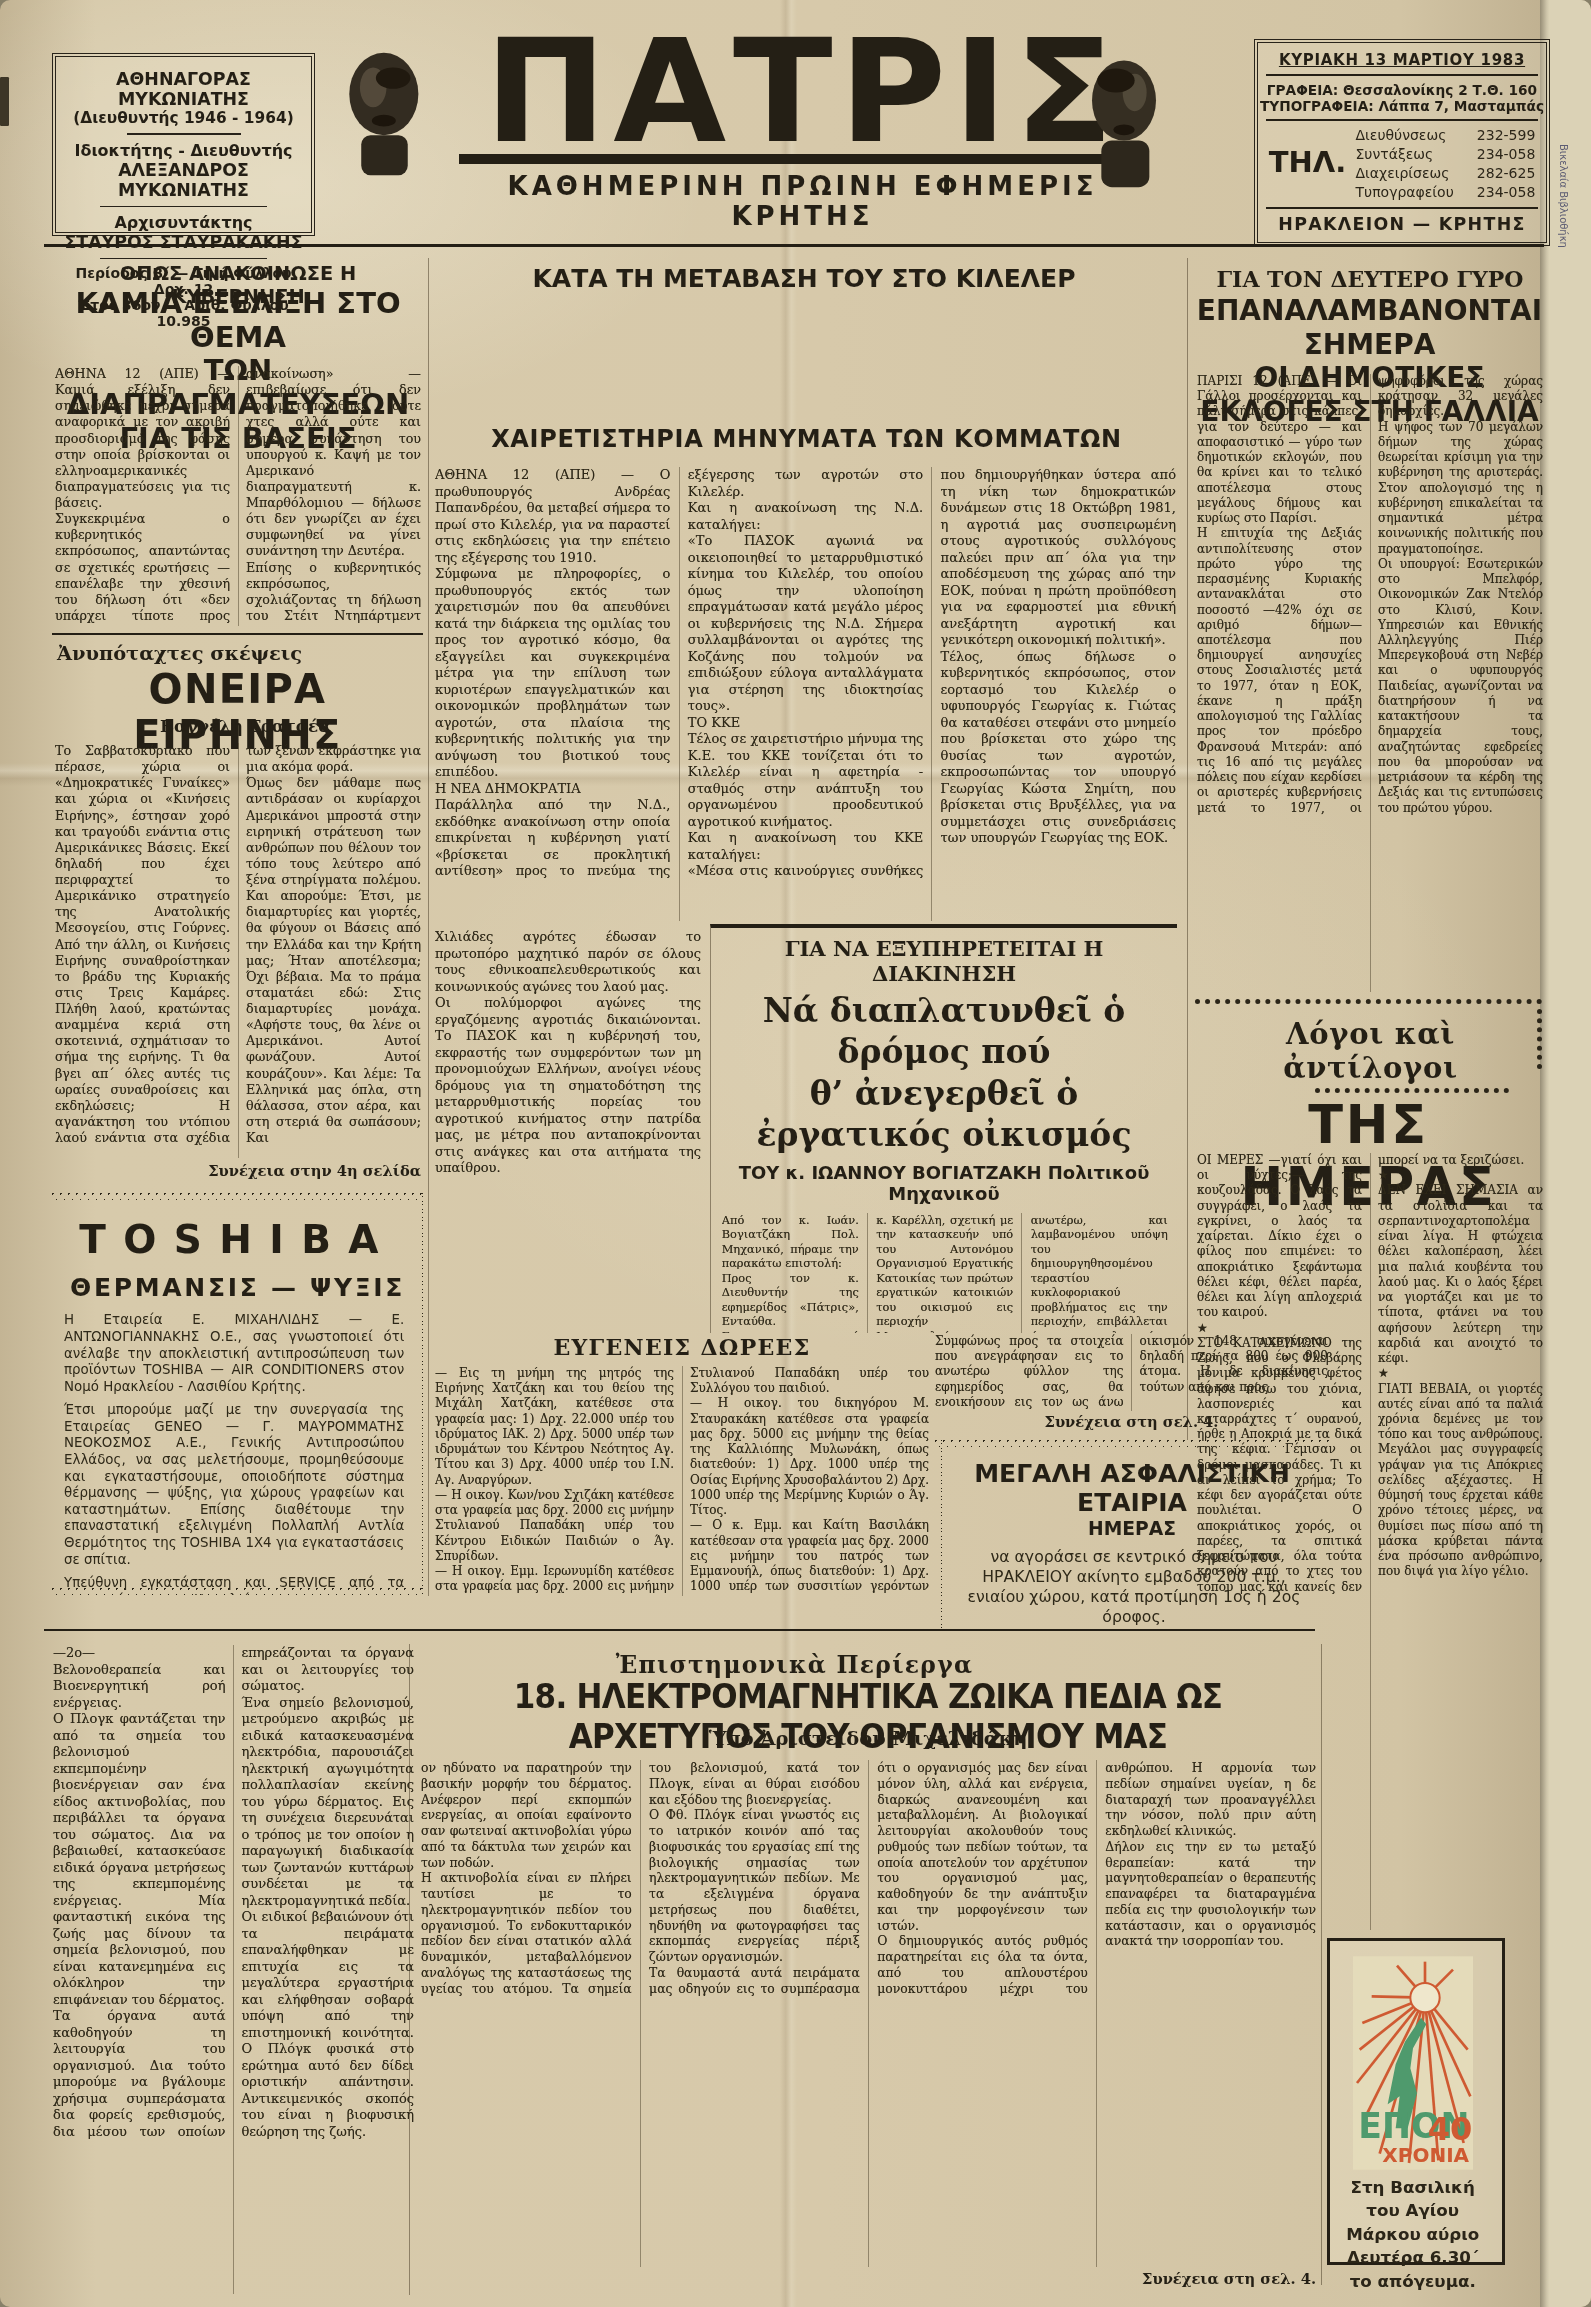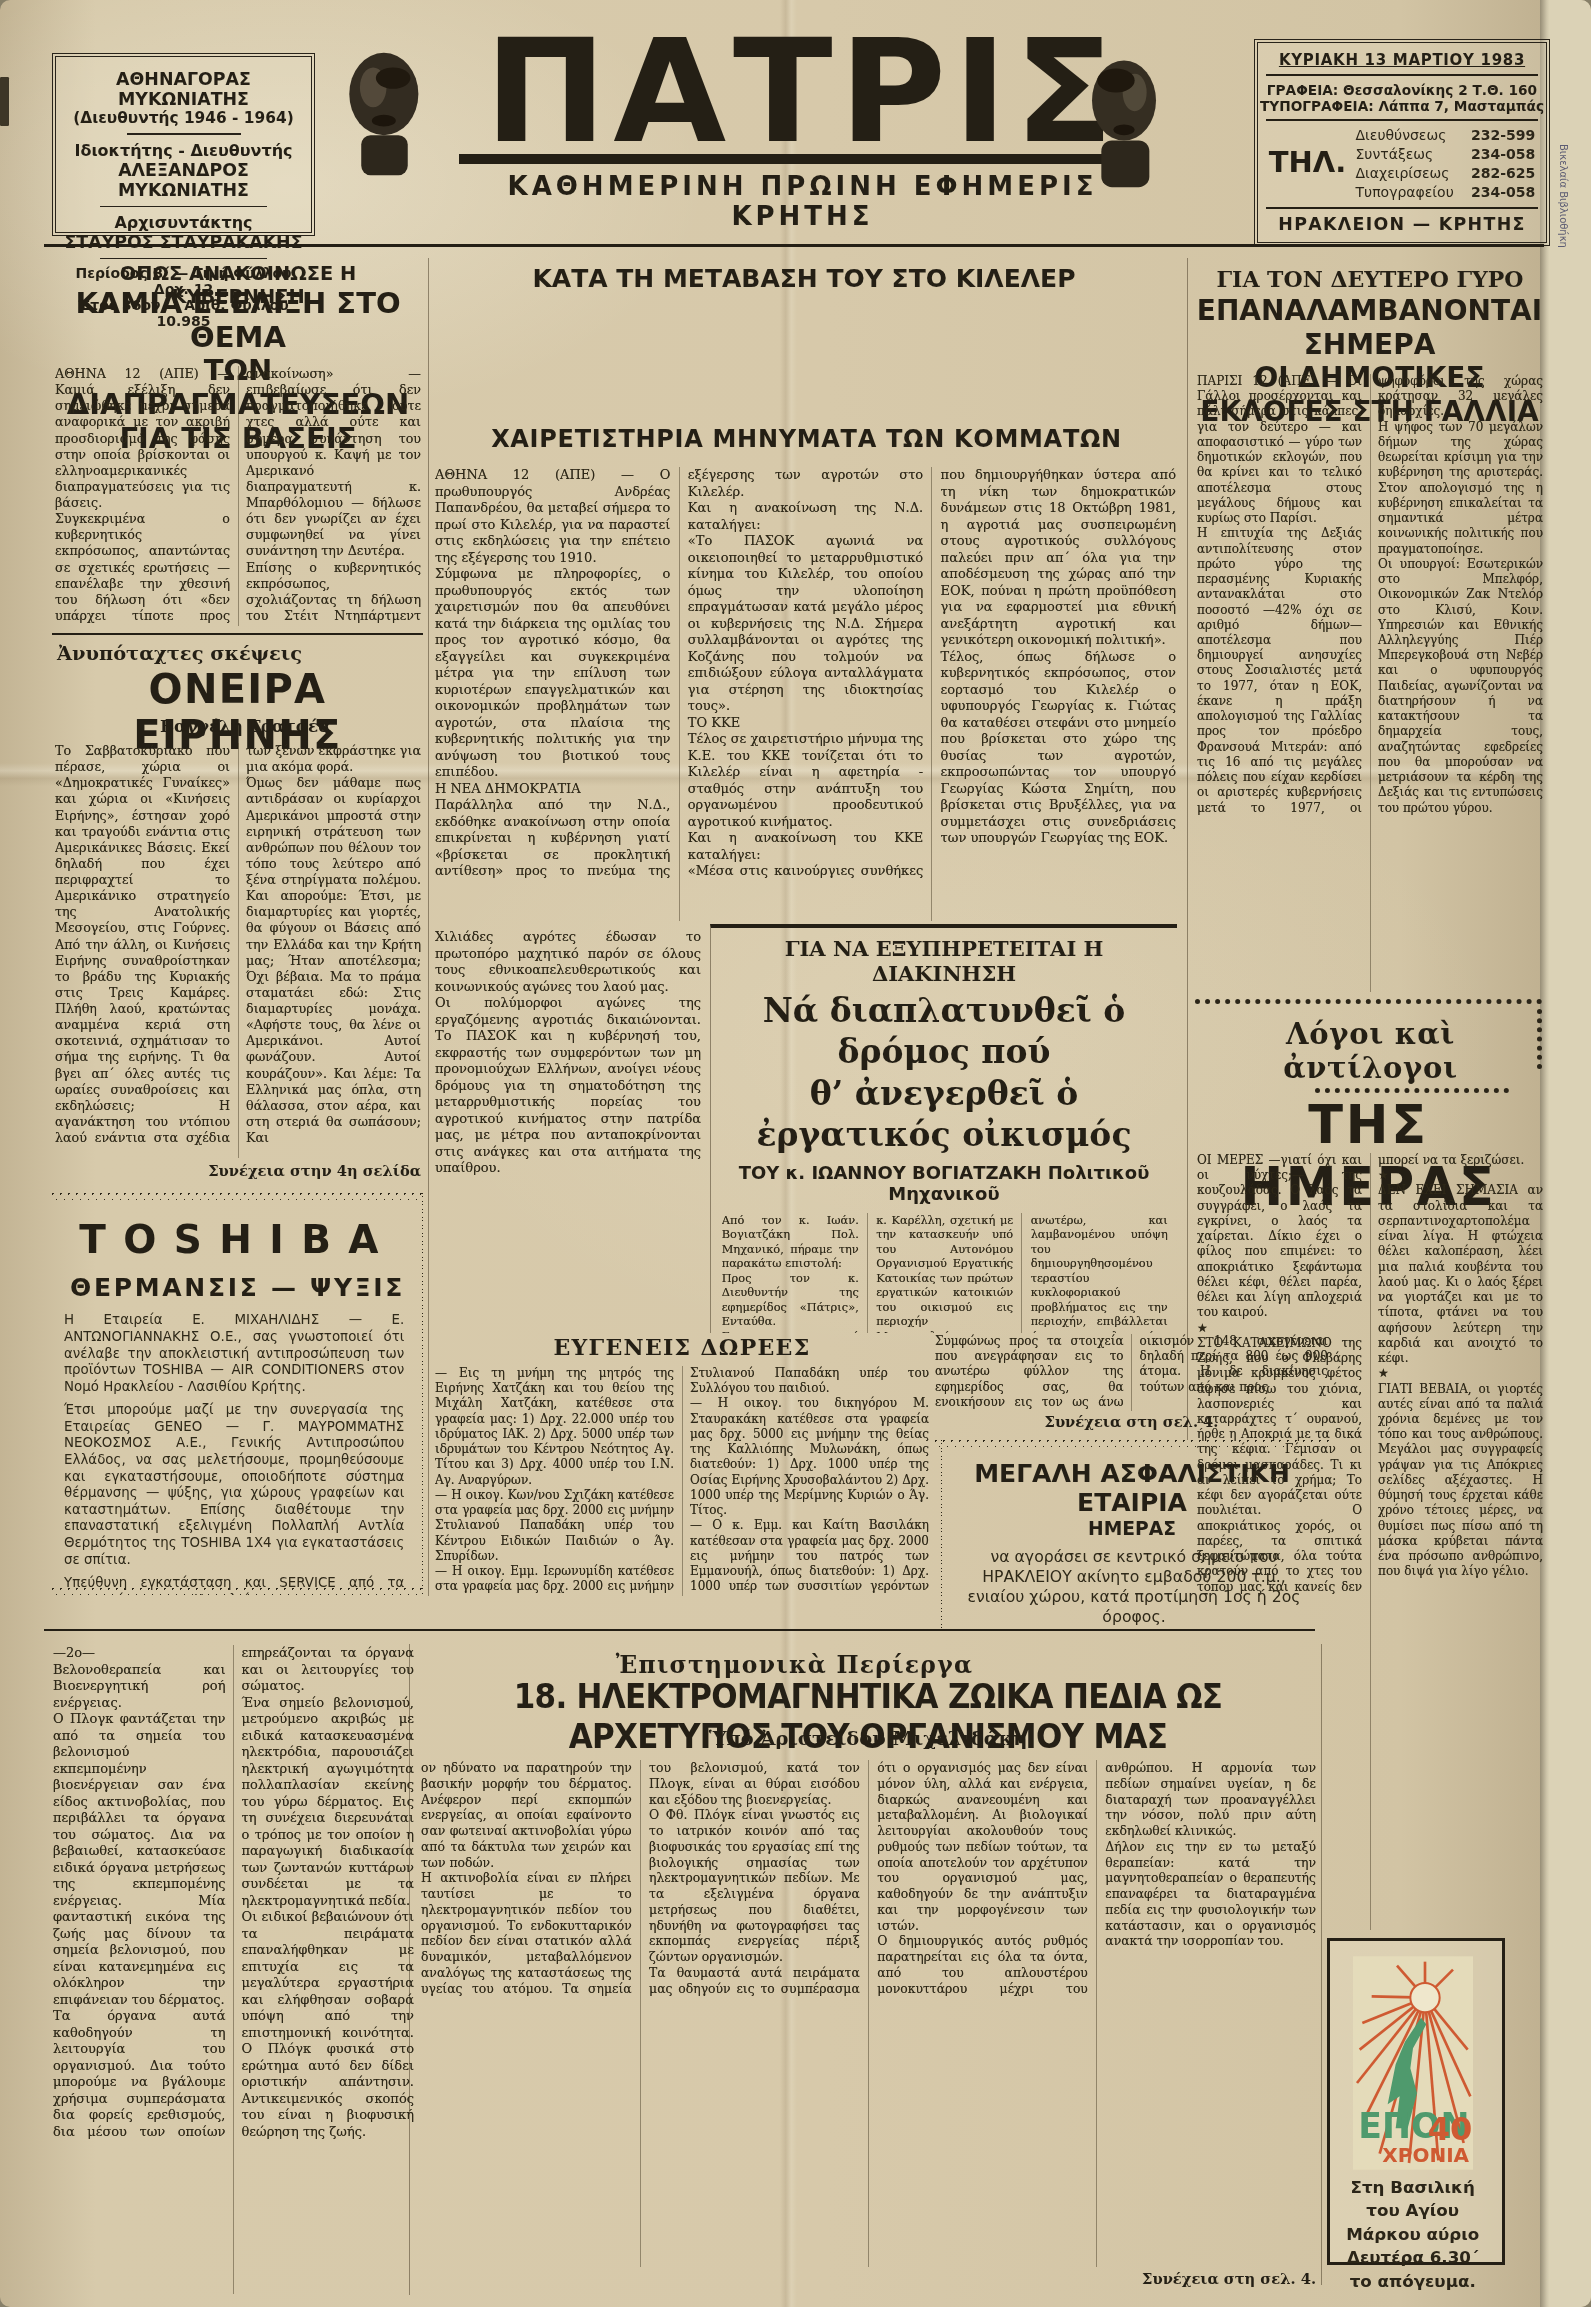--- a/index.html
+++ b/index.html
@@ -25,21 +25,21 @@
   .c4{column-count:4;column-gap:17.4px;column-rule:0.7px solid rgba(90,78,55,.55);}
   .rule{border-top:2.7px solid #241f15;}
   .boxed{border:4px double #28231a;background:rgba(236,228,204,.25);}
   .zz{height:6.7px;background-image:linear-gradient(135deg,#2b2518 2px,transparent 2px),linear-gradient(45deg,#2b2518 2px,transparent 2px);background-size:8px 8px;background-position:0 0,4px 0;background-repeat:repeat-x;}
   .zzv{width:6.7px;background-image:linear-gradient(225deg,#2b2518 2px,transparent 2px),linear-gradient(315deg,#2b2518 2px,transparent 2px);background-size:8px 8px;background-position:0 0,0 4px;background-repeat:repeat-y;}
   .vr{width:0;border-left:0.7px solid rgba(80,68,46,.55);}
   .contline{font-family:"DejaVu Serif",serif;font-weight:bold;font-size:14.7px;color:#241f15;text-align:center;}
   .sep-sm{width:114px;margin:6px auto;border-top:2.7px solid #28231a;}
   .sep-thin{width:167px;margin:6px auto;border-top:1.3px solid #28231a;}
   .telrow{display:flex;justify-content:space-between;font-size:14px;line-height:1.35;}
-  .telrow .n{font-weight:bold;}
+  .telrow .n{font-weight:normal;}
   .crease-h{left:0;top:763px;width:1591px;height:23px;background:linear-gradient(180deg,transparent,rgba(255,255,245,.22),rgba(90,70,40,.10),transparent);}
   .crease-v{left:780px;top:0;width:17.4px;height:2307px;background:linear-gradient(90deg,transparent,rgba(95,75,45,.12),rgba(255,255,240,.14),transparent);}
   .edge{left:1540px;top:0;width:51px;height:2307px;background:linear-gradient(90deg,rgba(40,30,15,.38),rgba(40,30,15,.08) 6.7px,rgba(0,0,0,0) 9.3px),#dbd2b6;}
   .blotch{left:0;top:77px;width:8.7px;height:49px;background:#241e13;opacity:.85;border-radius:1.3px;}
 </style>
 </head>
 <body>
 
 <div class="page">
 

